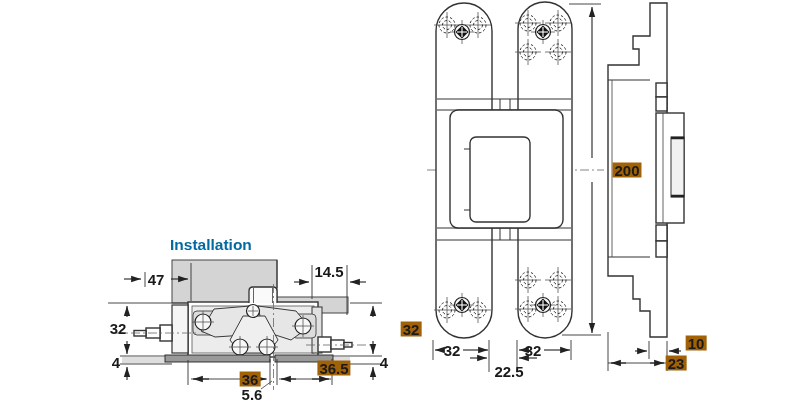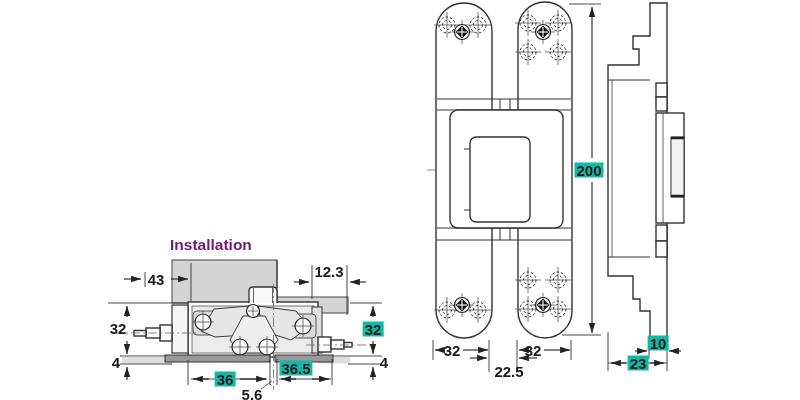--- a/index.html
+++ b/index.html
@@ -1,22 +1,22 @@
 <!DOCTYPE html>
 <html><head>
 <meta charset="utf-8">
 <style>
   html,body{margin:0;padding:0;background:#fff;}
   .stage{position:relative;width:800px;height:400px;background:#fff;overflow:hidden;
          font-family:"Liberation Sans",sans-serif;}
   .stage svg{position:absolute;left:0;top:0;}
   .dim-label{position:absolute;font:700 15px "Liberation Sans",sans-serif;color:#1a1a1a;
              transform:translate(-50%,-50%);white-space:nowrap;line-height:1;}
-  .dim-label.bg{background:#14b8a6;padding:0 2px;}
-  .view-title{position:absolute;font:700 15.5px "Liberation Sans",sans-serif;color:#701a75;
+  .dim-label.bg{background:#a16207;padding:0 2px;margin-left:38px;}
+  .view-title{position:absolute;font:700 15.5px "Liberation Sans",sans-serif;color:#0369a1;
               transform:translate(0,-50%);white-space:nowrap;}
   
   .ol  {fill:#ffffff;stroke:#333;stroke-width:1.4;}
   .ol2 {fill:none;stroke:#333;stroke-width:1;}
   .thin{fill:none;stroke:#3c3c3c;stroke-width:0.8;}
   .dim {fill:none;stroke:#222;stroke-width:1.1;}
   .ext {fill:none;stroke:#333;stroke-width:0.9;}
   .cl  {fill:none;stroke:#555;stroke-width:0.8;}
   .dash{fill:none;stroke:#333;stroke-width:1;stroke-dasharray:2.5 2;}
   .cdash{fill:none;stroke:#666;stroke-width:0.8;stroke-dasharray:9 3 2 3;}
@@ -248,27 +248,27 @@
       <line x1="279" y1="379" x2="331" y2="379" class="ext"></line>
       <line x1="296" y1="379" x2="281" y2="379" class="dim" marker-end="url(#ar)"></line>
       <line x1="312" y1="379" x2="329" y2="379" class="dim" marker-end="url(#ar)"></line>
       <line x1="272" y1="381" x2="261" y2="389" class="thin"></line>
     </g>
   </g>
 </svg>
 
 <span class="view-title" style="left:170px;top:245px">Installation</span>
 
-<span class="dim-label" style="left:156px;top:279px">43</span>
-<span class="dim-label" style="left:329px;top:271px">12.3</span>
+<span class="dim-label" style="left:156px;top:279px">47</span>
+<span class="dim-label" style="left:329px;top:271px">14.5</span>
 <span class="dim-label" style="left:118px;top:328px">32</span>
 <span class="dim-label" style="left:116px;top:362px">4</span>
 <span class="dim-label bg" style="left:373px;top:329px">32</span>
 <span class="dim-label" style="left:384px;top:362px">4</span>
-<span class="dim-label bg" style="left:225px;top:379px">36</span>
+<span class="dim-label bg" style="left:212px;top:379px">36</span>
 <span class="dim-label" style="left:252px;top:394px">5.6</span>
 <span class="dim-label bg" style="left:296px;top:368px">36.5</span>
 
 <span class="dim-label" style="left:452px;top:350px">32</span>
 <span class="dim-label" style="left:533px;top:350px">32</span>
 <span class="dim-label" style="left:509px;top:371px">22.5</span>
 <span class="dim-label bg" style="left:589px;top:170px">200</span>
 
 <span class="dim-label bg" style="left:658px;top:343px">10</span>
 <span class="dim-label bg" style="left:638px;top:363px">23</span>

